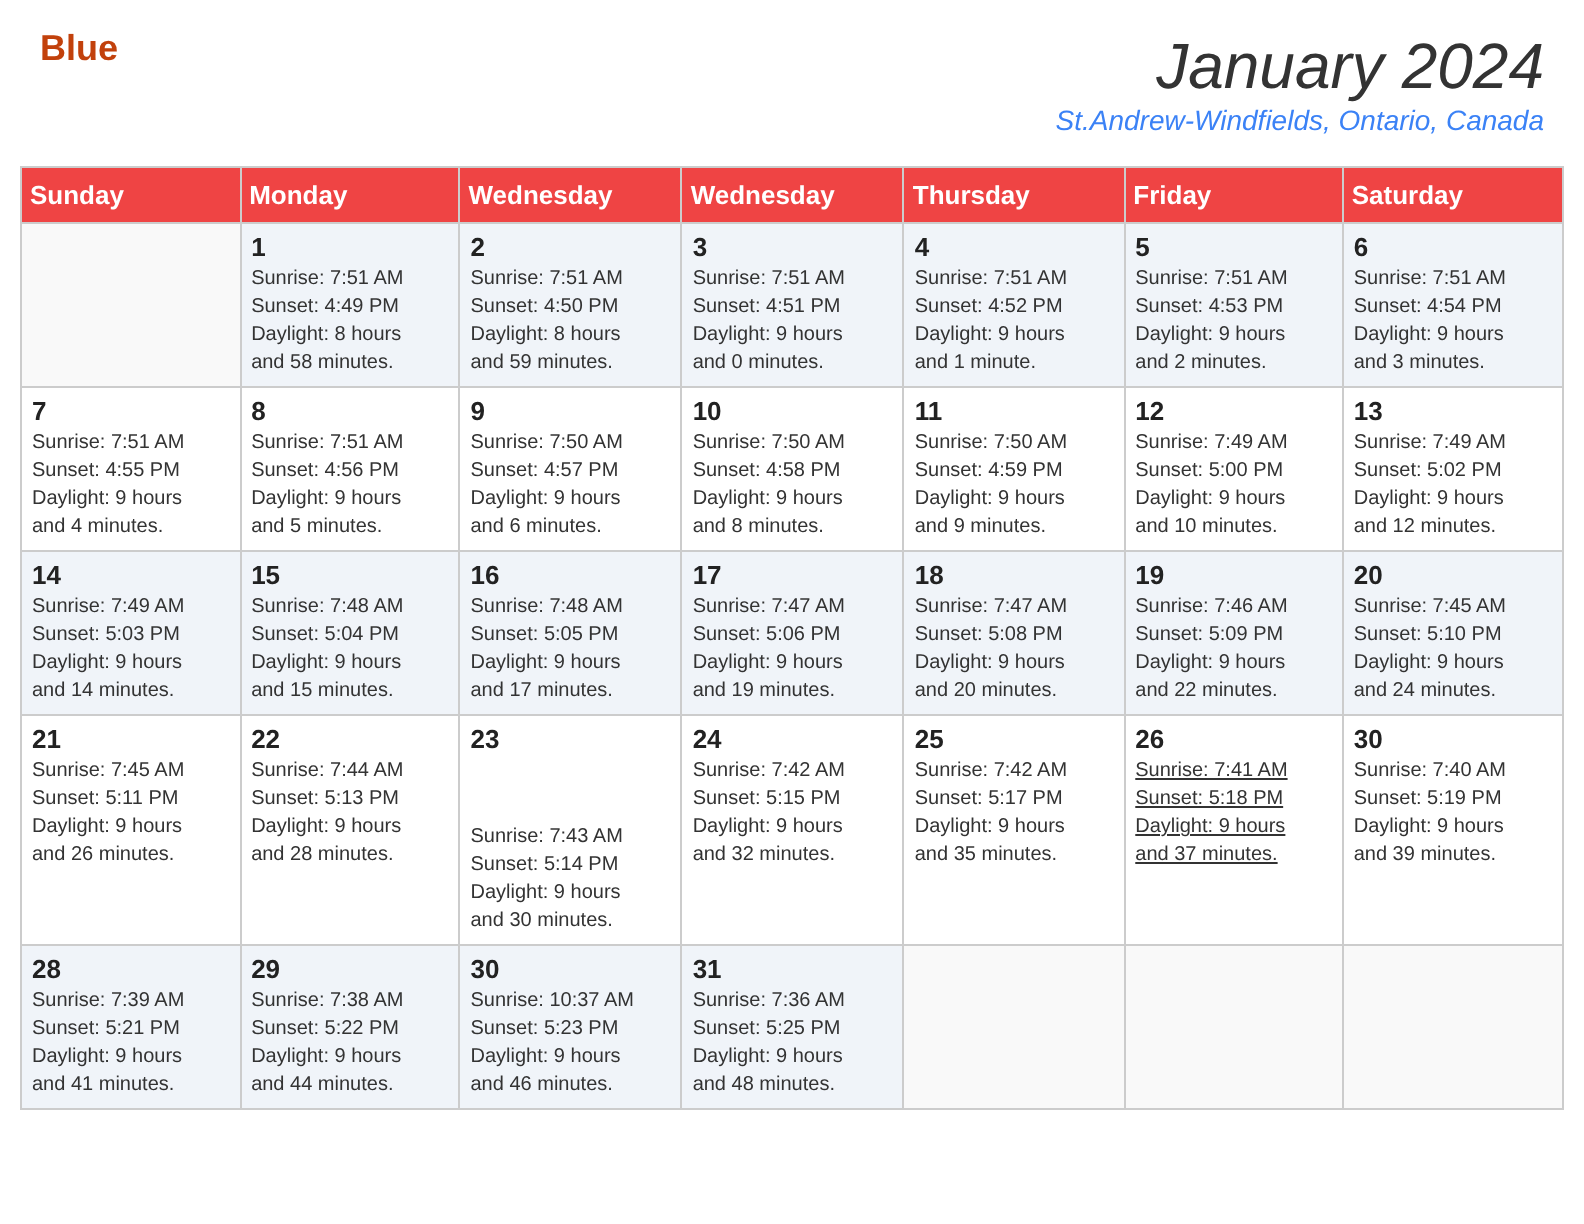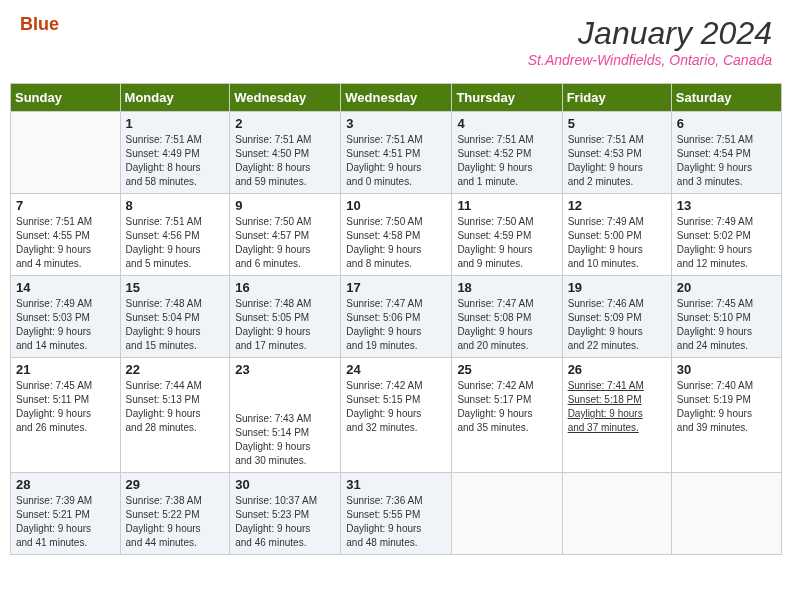--- a/index.html
+++ b/index.html
@@ -38,29 +38,29 @@
       text-align: right;
       font-style: italic;
     }
     .month-title {
       font-size: 32px;
       font-weight: normal;
       color: #333;
     }
     .location-title {
       font-size: 14px;
-      color: #ec4899;
+      color: #3b82f6;
     }
     .calendar {
       width: 100%;
       border-collapse: collapse;
       border: 1px solid #ccc;
     }
     .calendar th {
-      background: #4d7c0f;
+      background: #ef4444;
       color: #fff;
       font-size: 13px;
       font-weight: bold;
       padding: 6px 4px;
       text-align: left;
       border: 1px solid #ccc;
     }
     .calendar td {
       vertical-align: top;
       border: 1px solid #ccc;
@@ -336,21 +336,21 @@
         <td>
           <span class="day-number">30</span>
           <div class="day-info" style="white-space: pre-line;">Sunrise: 10:37 AM
 Sunset: 5:23 PM
 Daylight: 9 hours
 and 46 minutes.</div>
         </td>
         <td>
           <span class="day-number">31</span>
           <div class="day-info" style="white-space: pre-line;">Sunrise: 7:36 AM
-Sunset: 5:55 PM
+Sunset: 5:25 PM
 Daylight: 9 hours
 and 48 minutes.</div>
         </td>
         <td class="empty"></td>
         <td class="empty"></td>
         <td class="empty"></td>
       </tr>
     </tbody>
 </table>
 

